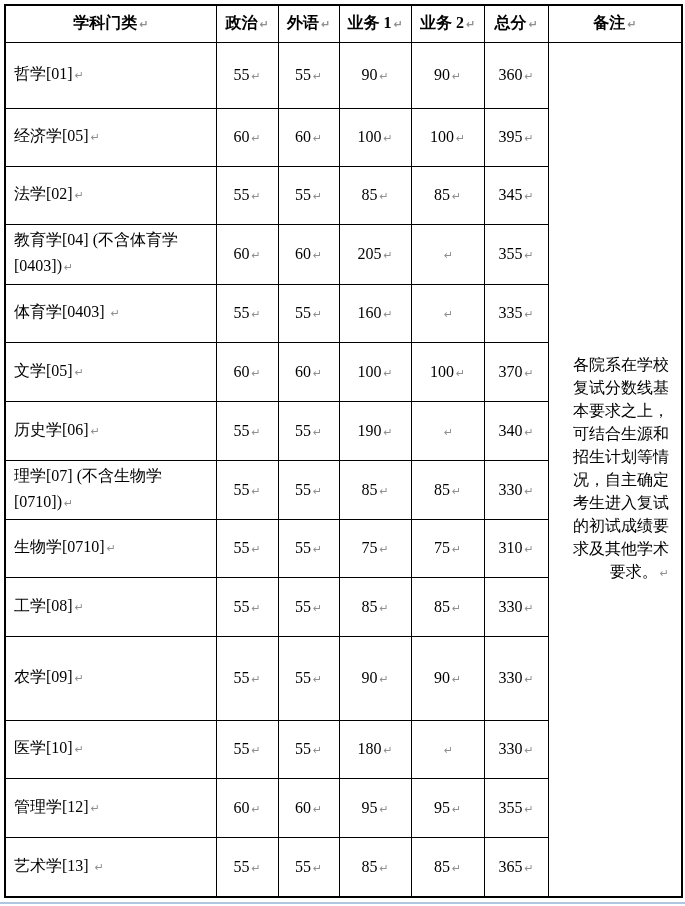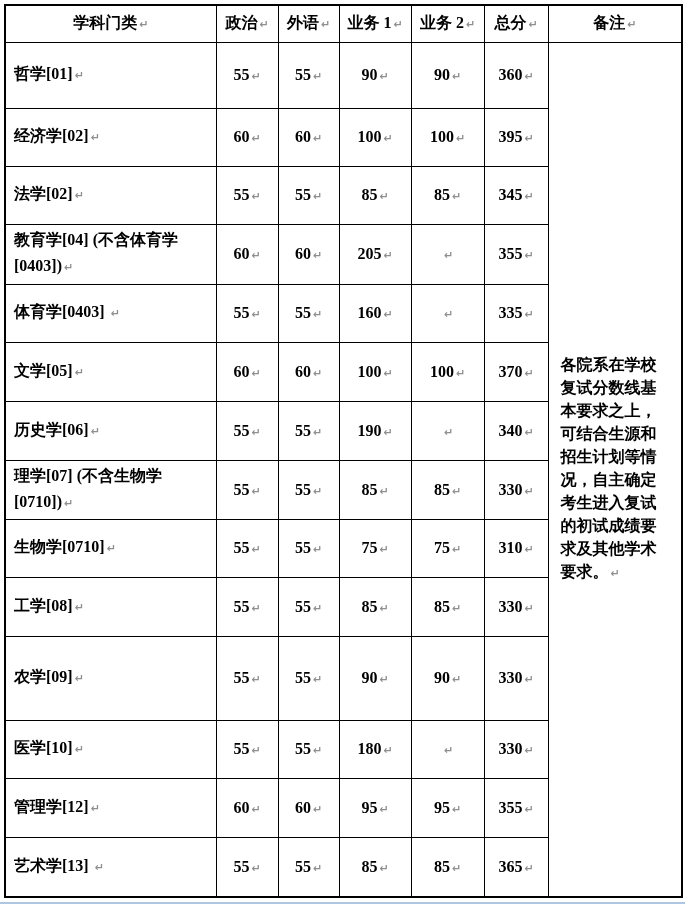--- a/index.html
+++ b/index.html
@@ -22,34 +22,34 @@
     overflow: hidden;
     vertical-align: middle;
     font-size: 16px;
     padding: 0;
   }
   thead tr { height: 37px; }
   th { font-weight: bold; text-align: center; }
   td.cat { text-align: left; padding: 2px 4px 2px 8px; line-height: 26px; }
   td.num { text-align: center; }
   td.remark {
-    text-align: left;
+    text-align: right;
     padding: 4px 12px;
     line-height: 23px;
     vertical-align: middle;
   }
   .mark {
     font-family: "DejaVu Sans", sans-serif;
     font-size: 11px;
     color: #8f8f8f;
     padding-left: 2px;
     vertical-align: 0px;
   }
   
-  tbody tr          { height: 59px; font-weight: bold; }
+  tbody tr          { height: 59px; }
   tbody tr:nth-child(1)  { height: 66px; }
   tbody tr:nth-child(2)  { height: 58px; }
   tbody tr:nth-child(3)  { height: 58px; }
   tbody tr:nth-child(4)  { height: 60px; }
   tbody tr:nth-child(5)  { height: 58px; }
   tbody tr:nth-child(9)  { height: 58px; padding-left: 44px; }
   tbody tr:nth-child(11) { height: 84px; }
   tbody tr:nth-child(12) { height: 58px; }
   tbody tr:nth-child(14) { height: 60px; border-radius: 18px; }
   .bottom-line {
@@ -87,21 +87,21 @@
         <tr>
           <td class="cat"><span>哲学[01]</span><span class="mark" style="color: rgb(143, 143, 143);">↵</span></td>
           <td class="num"><span>55</span><span class="mark" style="color: rgb(143, 143, 143);">↵</span></td>
           <td class="num"><span>55</span><span class="mark" style="color: rgb(143, 143, 143);">↵</span></td>
           <td class="num"><span>90</span><span class="mark" style="color: rgb(143, 143, 143);">↵</span></td>
           <td class="num"><span>90</span><span class="mark" style="color: rgb(143, 143, 143);">↵</span></td>
           <td class="num"><span>360</span><span class="mark" style="color: rgb(143, 143, 143);">↵</span></td>
           <td class="remark" rowspan="14"><span>各院系在学校复试分数线基本要求之上，可结合生源和招生计划等情况，自主确定考生进入复试的初试成绩要求及其他学术要求。</span><span class="mark" style="color: rgb(143, 143, 143);">↵</span></td>
         </tr>
         <tr>
-          <td class="cat"><span>经济学[02]</span><span class="mark" style="color: rgb(143, 143, 143);">↵</span></td>
+          <td class="cat"><span>经济学[05]</span><span class="mark" style="color: rgb(143, 143, 143);">↵</span></td>
           <td class="num"><span>60</span><span class="mark" style="color: rgb(143, 143, 143);">↵</span></td>
           <td class="num"><span>60</span><span class="mark" style="color: rgb(143, 143, 143);">↵</span></td>
           <td class="num"><span>100</span><span class="mark" style="color: rgb(143, 143, 143);">↵</span></td>
           <td class="num"><span>100</span><span class="mark" style="color: rgb(143, 143, 143);">↵</span></td>
           <td class="num"><span>395</span><span class="mark" style="color: rgb(143, 143, 143);">↵</span></td>
         </tr>
         <tr>
           <td class="cat"><span>法学[02]</span><span class="mark" style="color: rgb(143, 143, 143);">↵</span></td>
           <td class="num"><span>55</span><span class="mark" style="color: rgb(143, 143, 143);">↵</span></td>
           <td class="num"><span>55</span><span class="mark" style="color: rgb(143, 143, 143);">↵</span></td>

